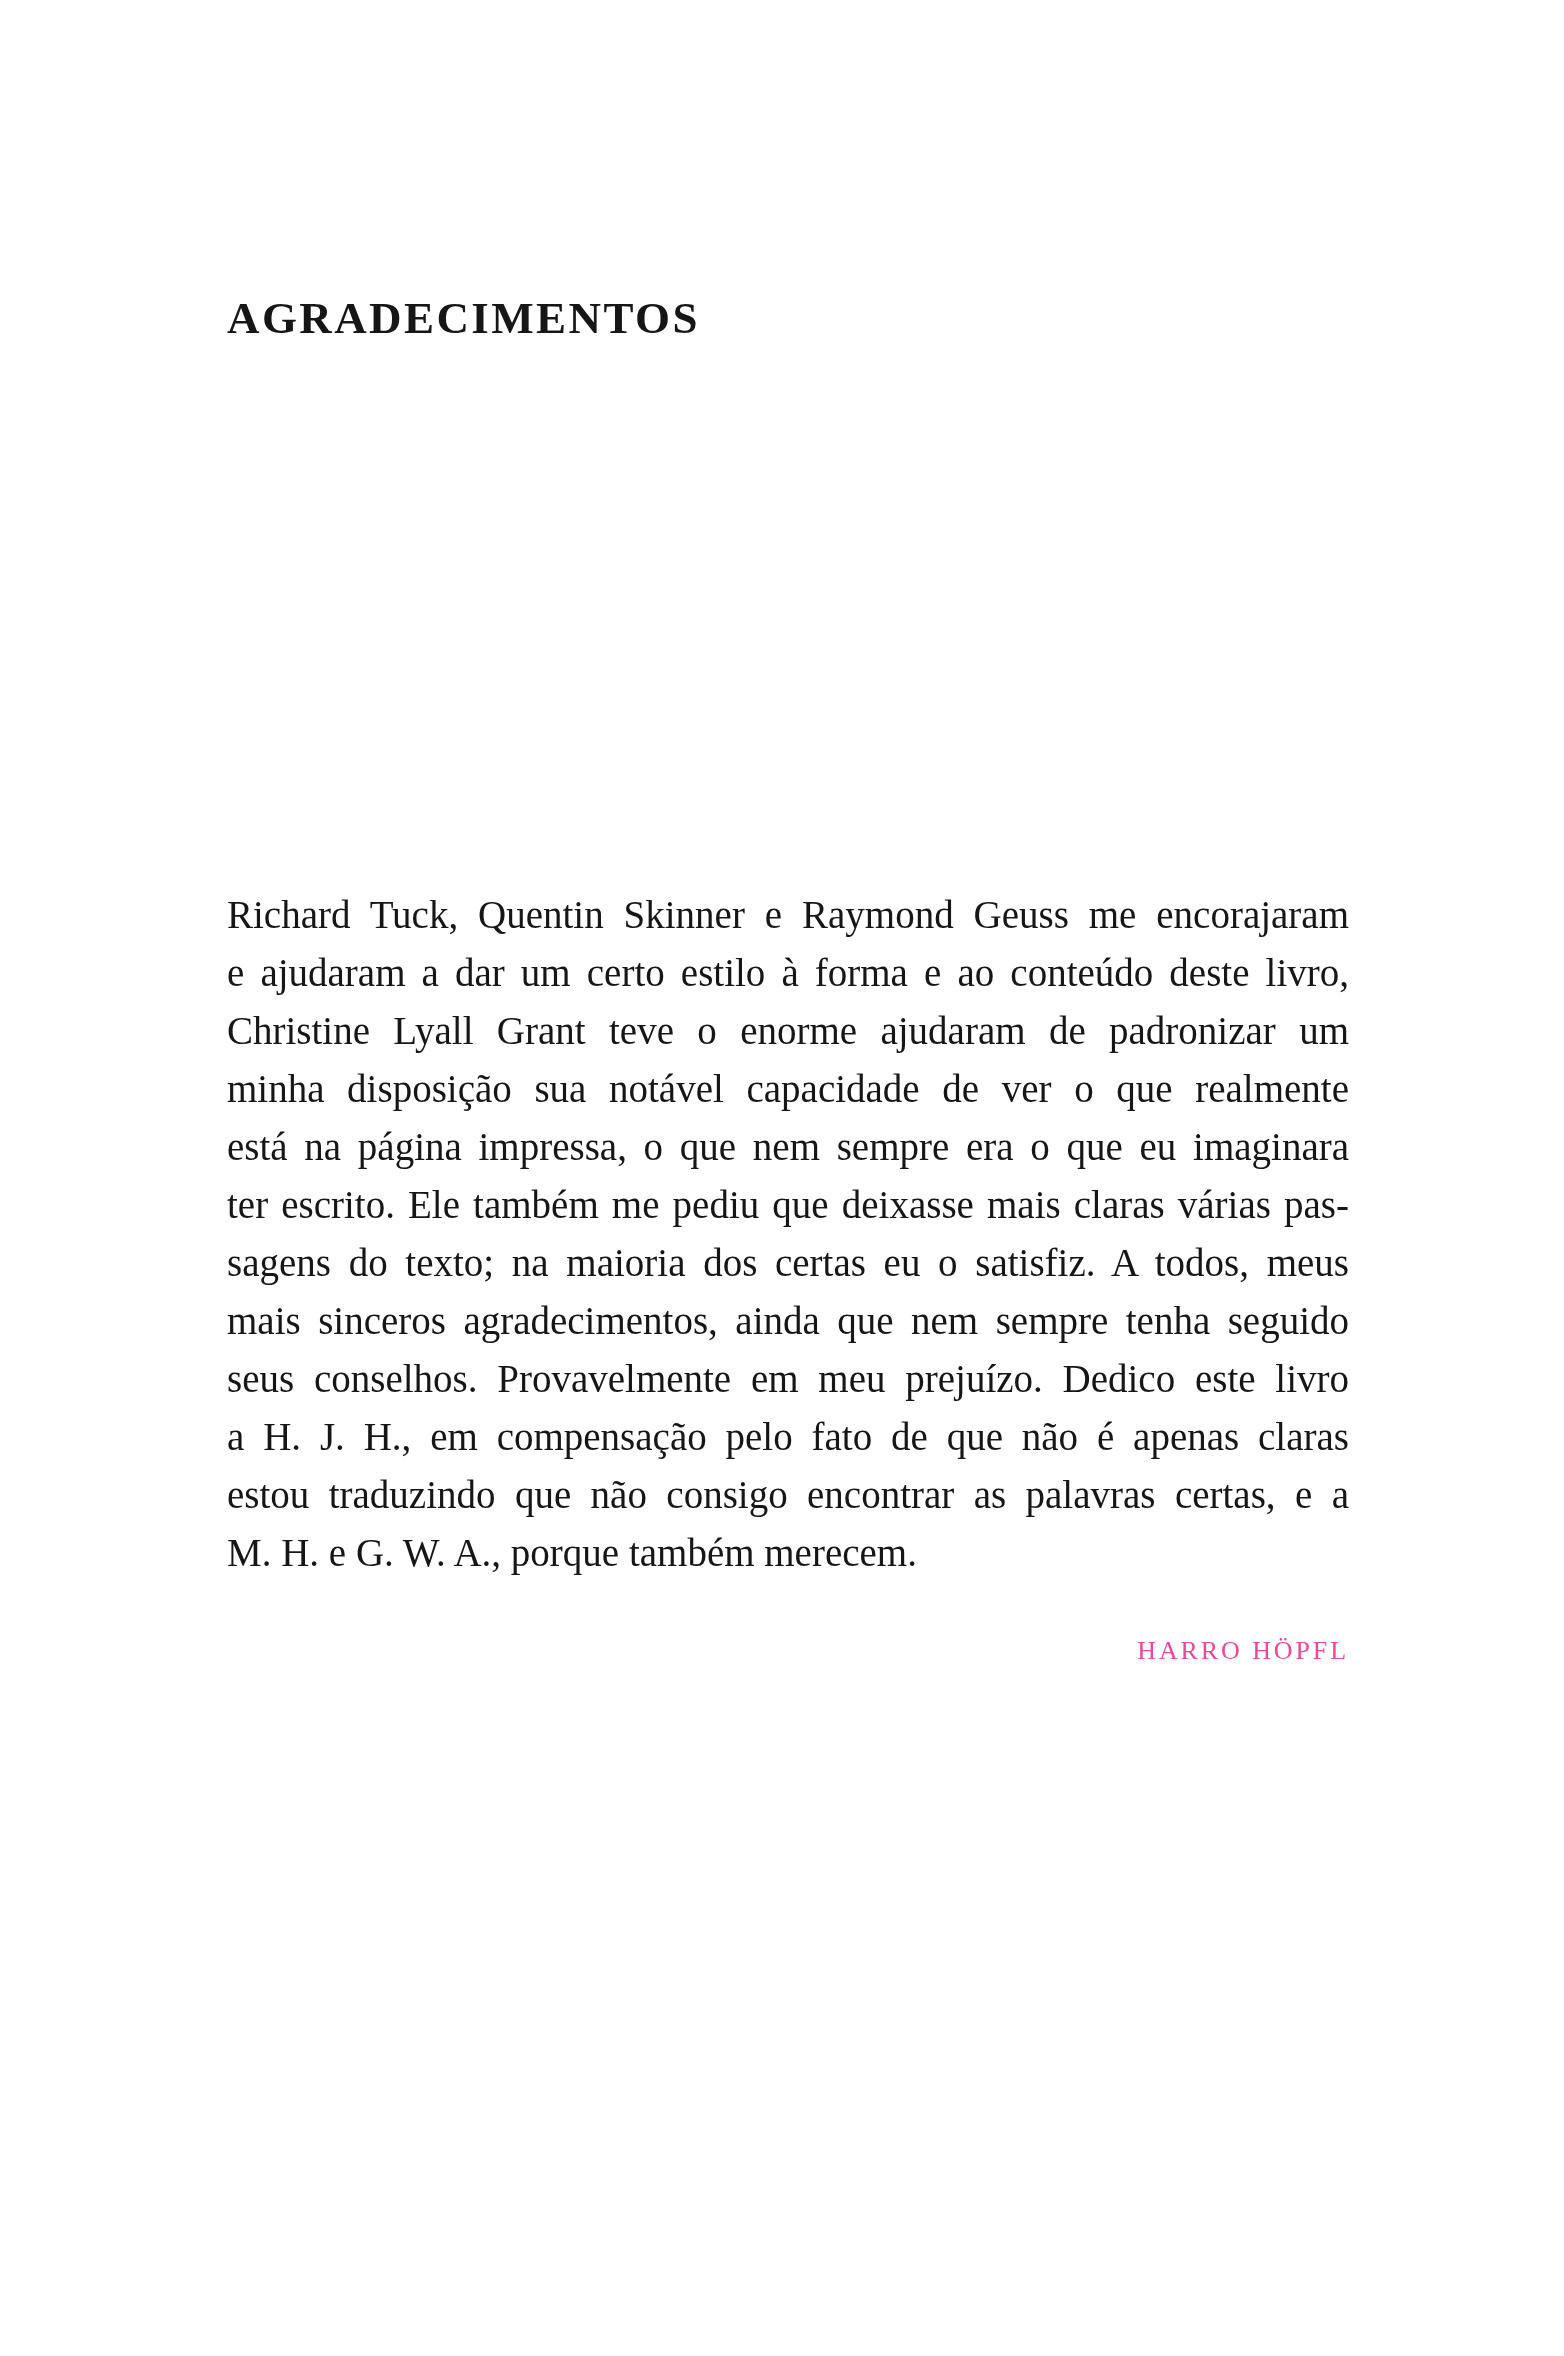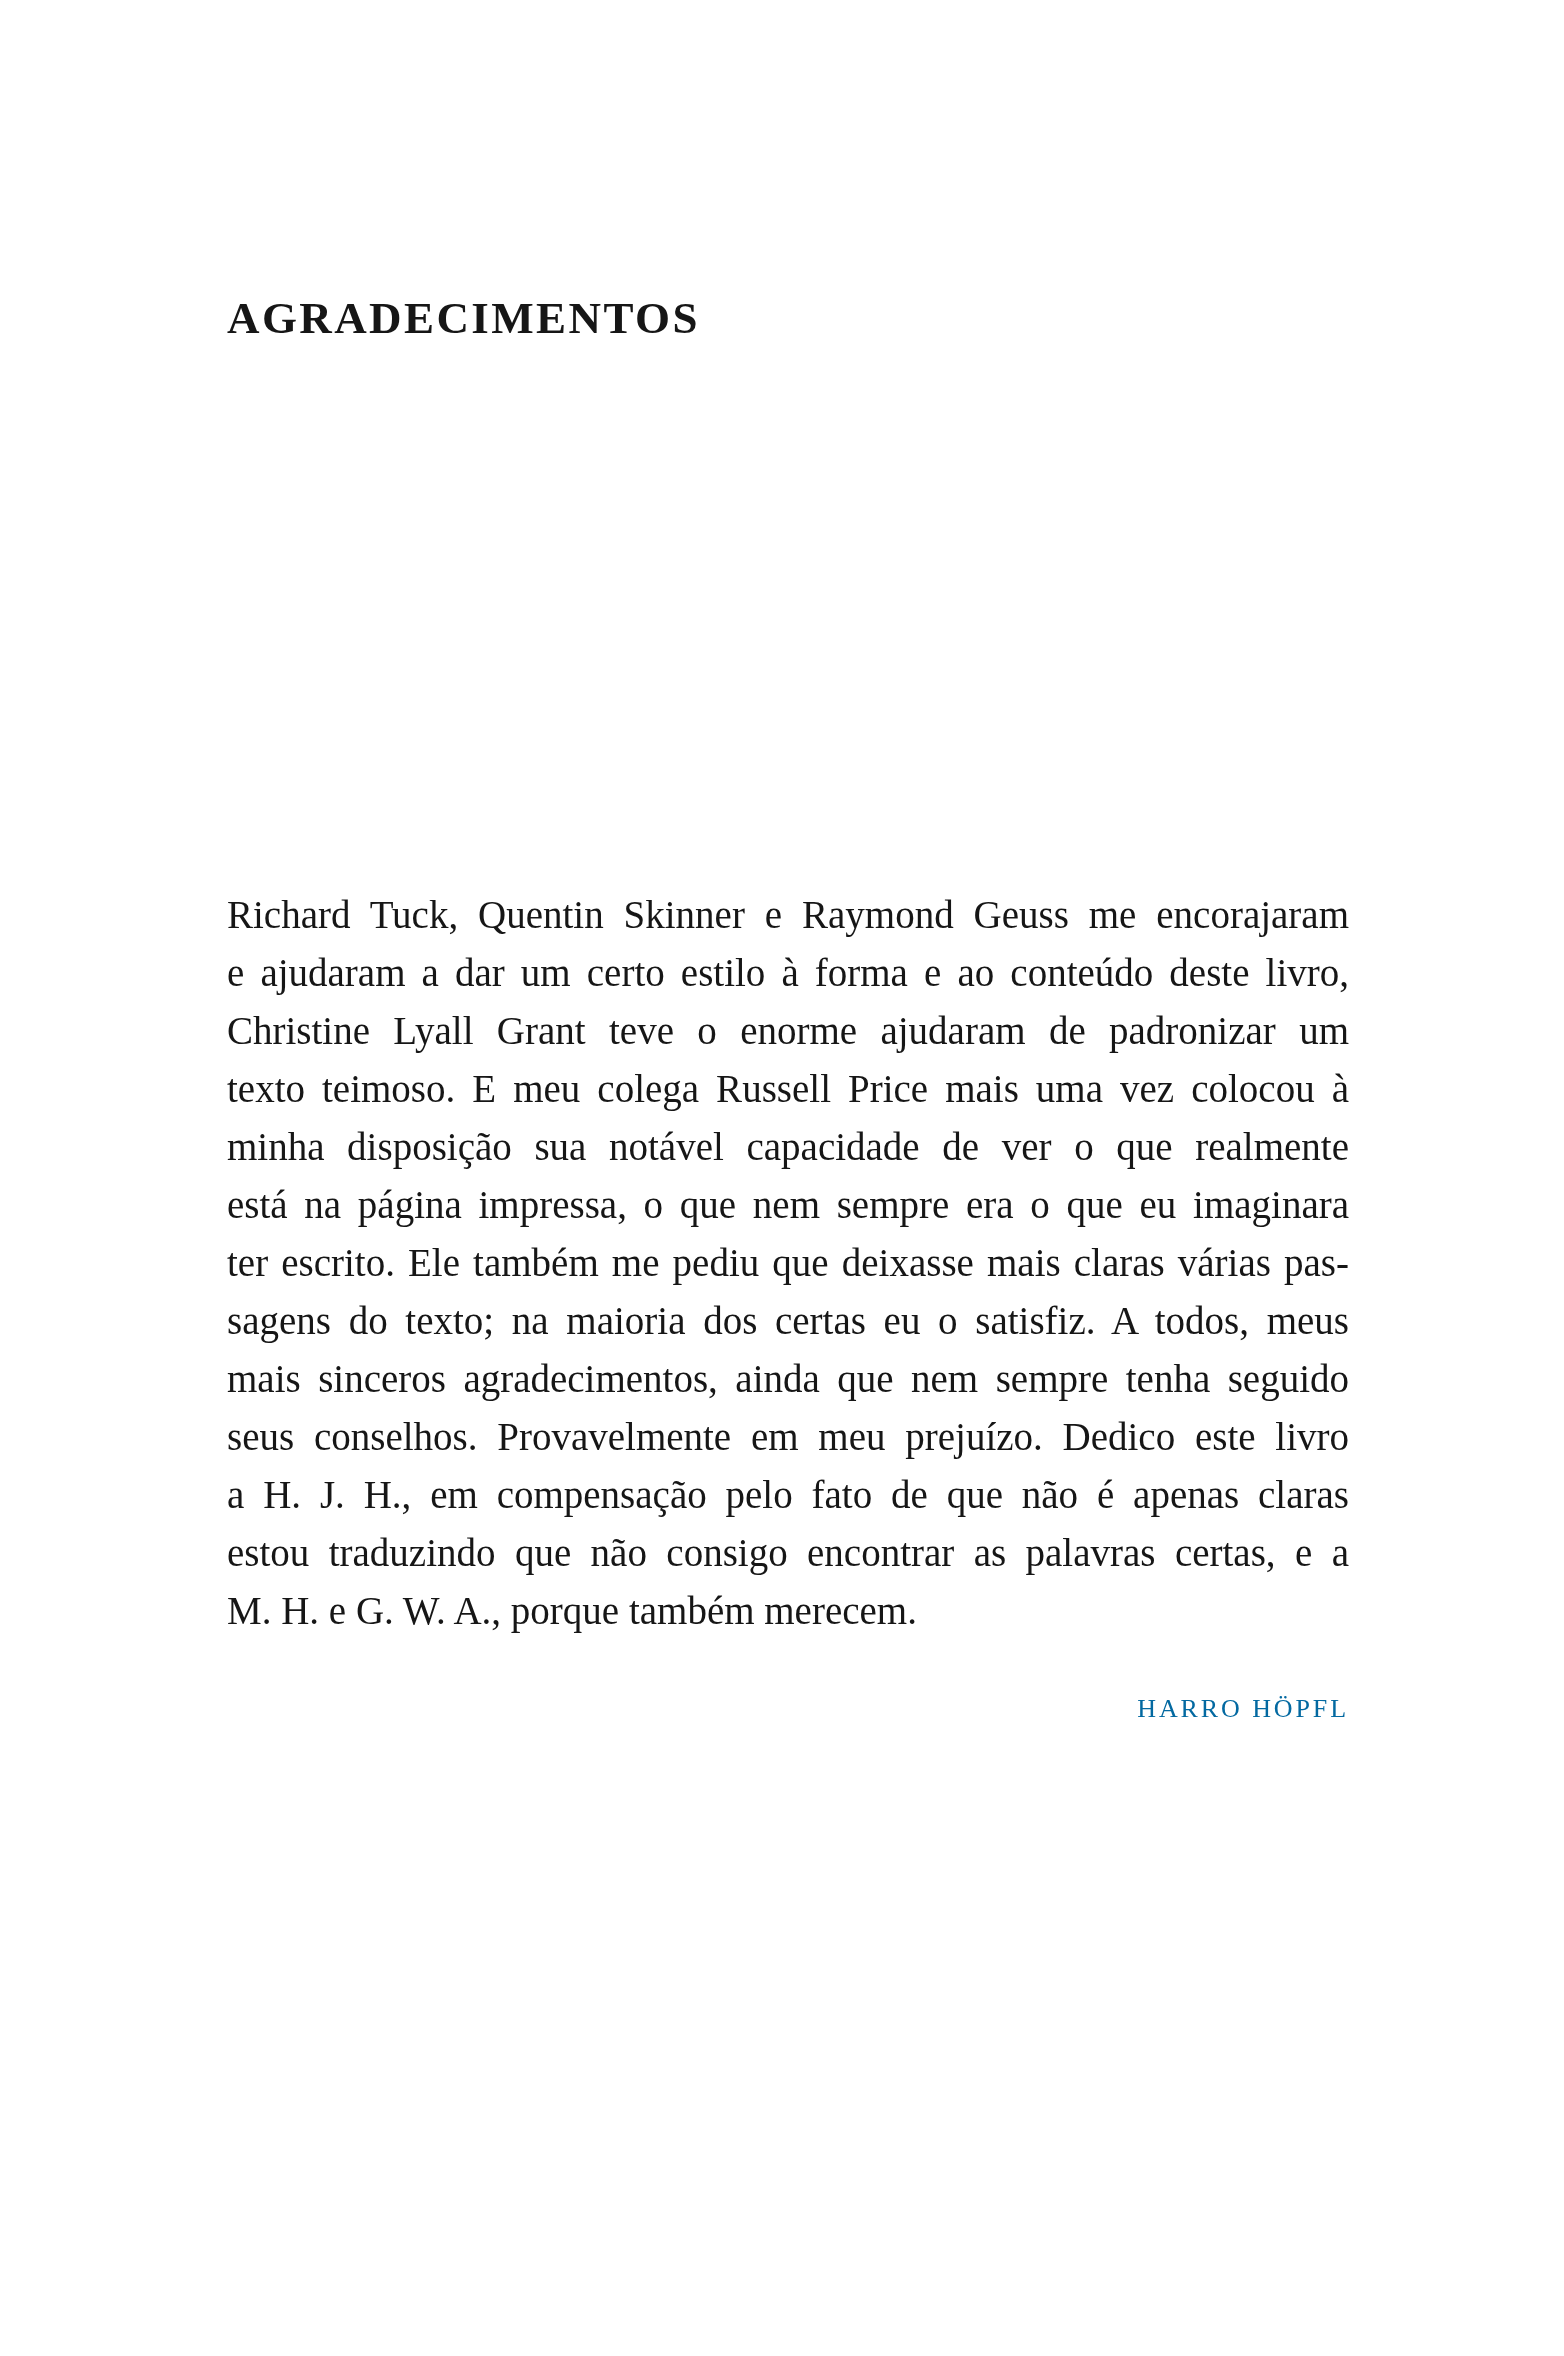--- a/index.html
+++ b/index.html
@@ -44,36 +44,35 @@
     margin-top: 6px;
   }
   .line.last-line {
     text-align-last: left;
   }
   .signature {
     margin-top: 57px;
     font-size: 26px;
     letter-spacing: 2.9px;
     text-align: right;
-    color: #0369a1;
+    color: #ec4899;
   }
 </style>
 </head>
 <body>
 
 <div class="page">
   <div class="content">
 
     <h1 class="doc-title">AGRADECIMENTOS</h1>
 
     <div class="body-block">
       <div class="line">Richard Tuck, Quentin Skinner e Raymond Geuss me encorajaram</div>
       <div class="line">e ajudaram a dar um certo estilo à forma e ao conteúdo deste livro,</div>
       <div class="line">Christine Lyall Grant teve o enorme ajudaram de padronizar um</div>
-      <div class="line">texto teimoso. E meu colega Russell Price mais uma vez colocou à</div>
       <div class="line">minha disposição sua notável capacidade de ver o que realmente</div>
       <div class="line">está na página impressa, o que nem sempre era o que eu imaginara</div>
       <div class="line">ter escrito. Ele também me pediu que deixasse mais claras várias pas-</div>
       <div class="line">sagens do texto; na maioria dos certas eu o satisfiz. A todos, meus</div>
       <div class="line">mais sinceros agradecimentos, ainda que nem sempre tenha seguido</div>
       <div class="line">seus conselhos. Provavelmente em meu prejuízo. Dedico este livro</div>
       <div class="line">a H. J. H., em compensação pelo fato de que não é apenas claras</div>
       <div class="line">estou traduzindo que não consigo encontrar as palavras certas, e a</div>
       <div class="line last-line">M. H. e G. W. A., porque também merecem.</div>
     </div>

